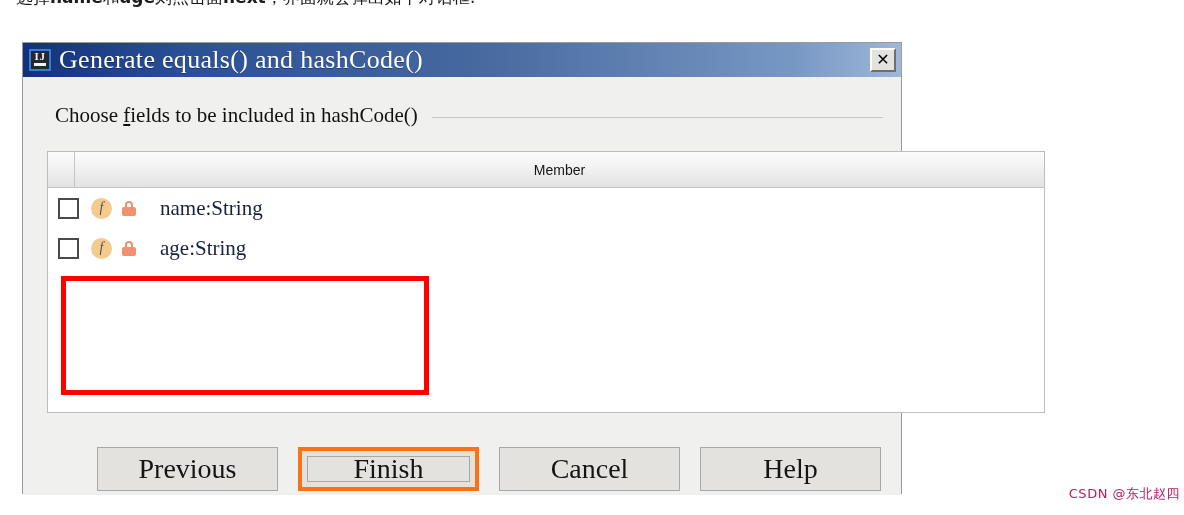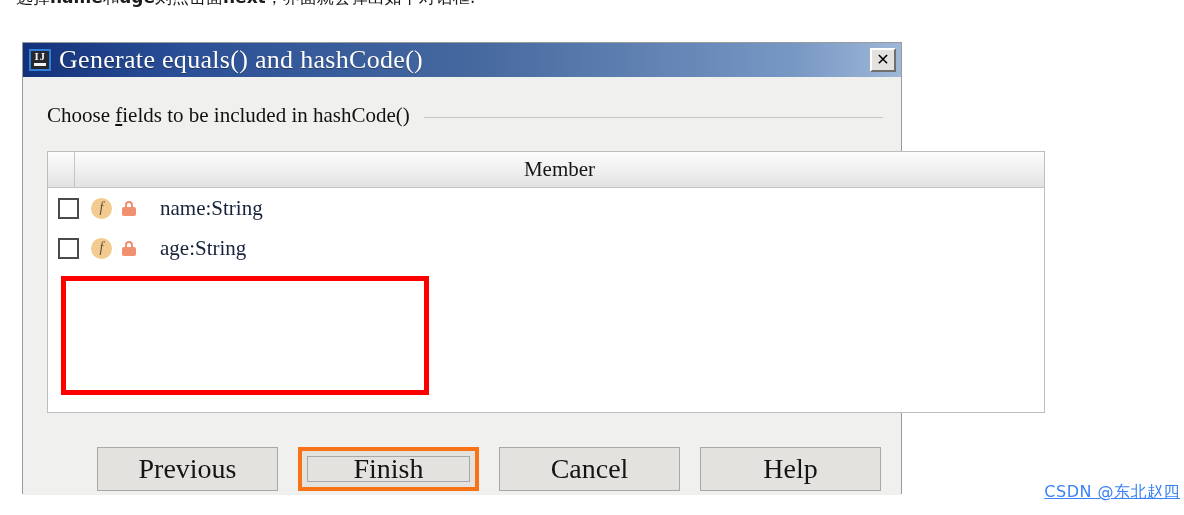--- a/index.html
+++ b/index.html
@@ -118,21 +118,21 @@
   
   #body-area {
     position: relative;
     height: 418px;
     background: #f0f0ee;
   }
 
   
   #section-head {
     position: absolute;
-    left: 24px;
+    left: 32px;
     top: 26px;
     right: 18px;
     display: flex;
     align-items: center;
   }
   #section-label {
     font-family: "Liberation Serif", "DejaVu Serif", serif;
     font-size: 21px;
     color: #111111;
     white-space: nowrap;
@@ -168,22 +168,22 @@
     width: 27px;
     flex: 0 0 auto;
     border-right: 1px solid #c4c4c4;
     box-sizing: border-box;
   }
   #table-header .th-member {
     flex: 1 1 auto;
     display: flex;
     align-items: center;
     justify-content: center;
-    font-family: Liberation Serif, serif;
-    font-size: 21px;
+    font-family: Liberation Sans, sans-serif;
+    font-size: 14px;
     color: #161616;
   }
   #table-body {
     background: #ffffff;
   }
   .row {
     display: flex;
     align-items: center;
     height: 40px;
     padding-left: 10px;
@@ -301,25 +301,24 @@
     align-items: center;
     justify-content: center;
   }
 
   
   #watermark {
     position: absolute;
     right: 4px;
     bottom: 12px;
     font-family: "DejaVu Sans", sans-serif;
-    font-size: 16px;
-    color: #3b82f6;
+    font-size: 13px;
+    color: #be185d;
     white-space: nowrap;
     letter-spacing: 0.5px;
-    text-decoration: underline;
   }
 </style>
 </head>
 <body>
 
 <div id="page-text">
   <span>选择</span><b>name</b><span>和</span><b>age</b><span>则点击面</span><b>next</b><span>，界面就会弹出如下对话框:</span>
 </div>
 
 <div id="dialog">

